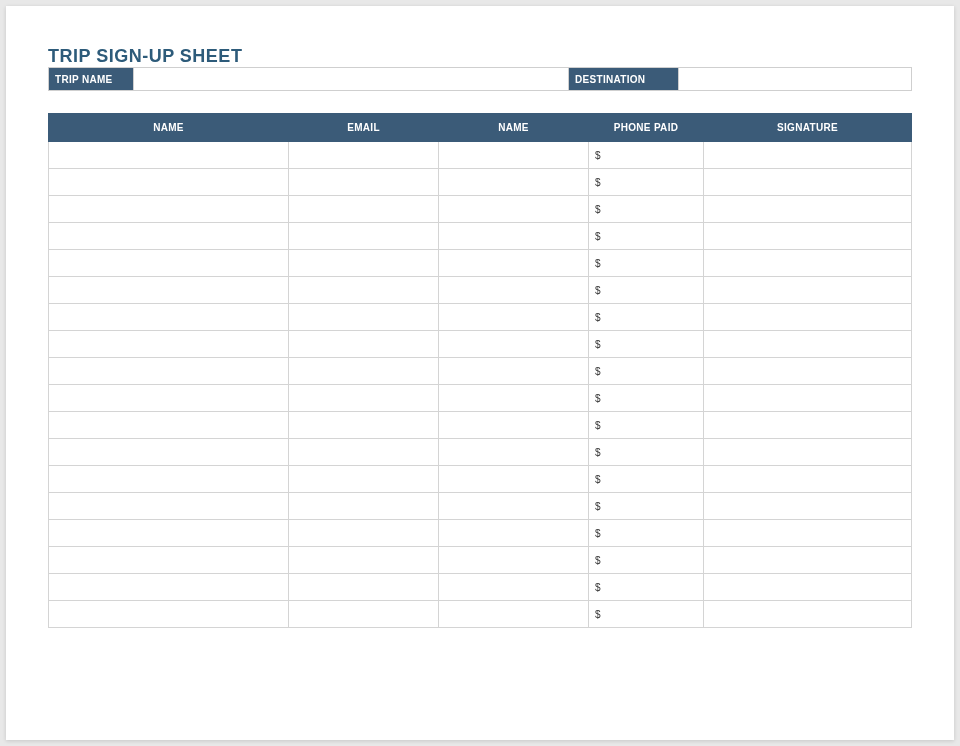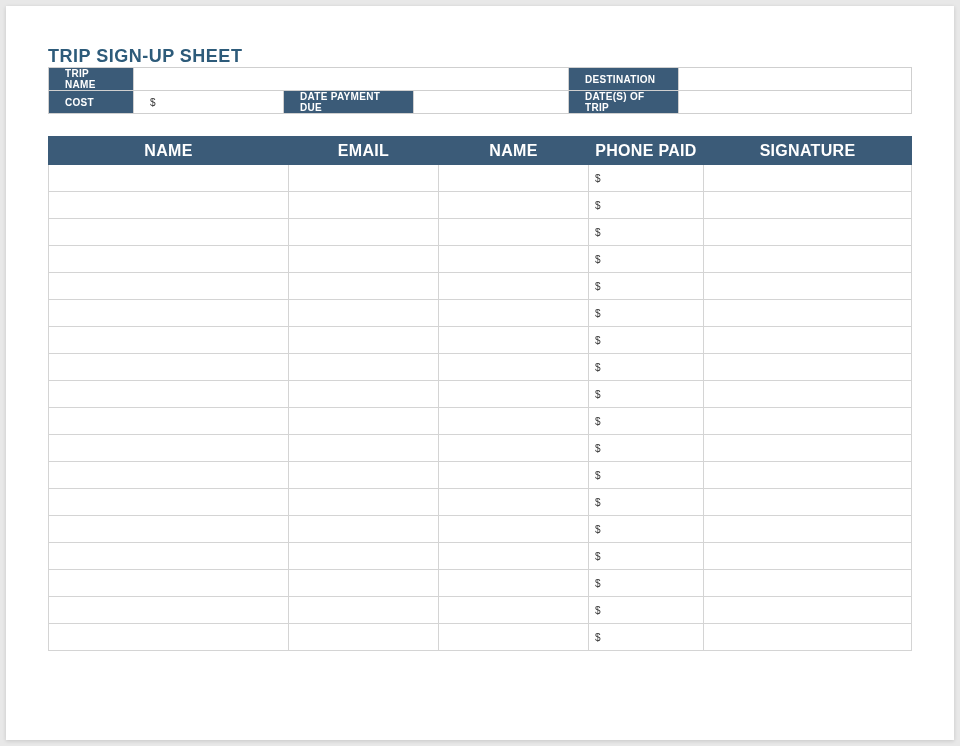--- a/index.html
+++ b/index.html
@@ -22,36 +22,36 @@
     color: #2d5b7a;
     font-weight: bold;
     font-size: 18px;
     letter-spacing: 0.5px;
   }
   table { border-collapse: collapse; width: 100%; table-layout: fixed; }
   .info-table td, .info-table th {
     border: 1px solid #cfcfcf;
     height: 23px;
     font-size: 10px;
-    padding: 0 16px;
+    padding: 0 6px;
     text-align: left;
     vertical-align: middle;
   }
   .label-cell {
     background: #3b5b78;
     color: #ffffff;
     font-weight: bold;
     letter-spacing: 0.3px;
   }
   .value-cell { background: #ffffff; color: #333; }
   .spacer { height: 22px; }
   .main-table th {
     background: #3b5b78;
     color: #ffffff;
-    font-size: 16px;
+    font-size: 10px;
     font-weight: bold;
     letter-spacing: 0.3px;
     text-align: center;
     height: 28px;
     border: 1px solid #3b5b78;
   }
   .main-table td {
     border: 1px solid #d4d4d4;
     height: 27px;
     font-size: 10px;
@@ -74,28 +74,20 @@
       <col style="width:130px">
       <col style="width:155px">
       <col style="width:110px">
       <col>
     </colgroup>
     <tbody>
         <tr>
       <td class="label-cell">TRIP NAME</td>
       <td class="value-cell" colspan="3"></td>
       <td class="label-cell">DESTINATION</td>
-      <td class="value-cell"></td>
-    </tr>
-    <tr>
-      <td class="label-cell">COST</td>
-      <td class="value-cell">$</td>
-      <td class="label-cell">DATE PAYMENT DUE</td>
-      <td class="value-cell"></td>
-      <td class="label-cell">DATE(S) OF TRIP</td>
       <td class="value-cell"></td>
     </tr>
   </tbody>
     </table>
 
   <div class="spacer"></div>
 
   <table class="main-table">
     <colgroup>
       <col style="width:240px">

